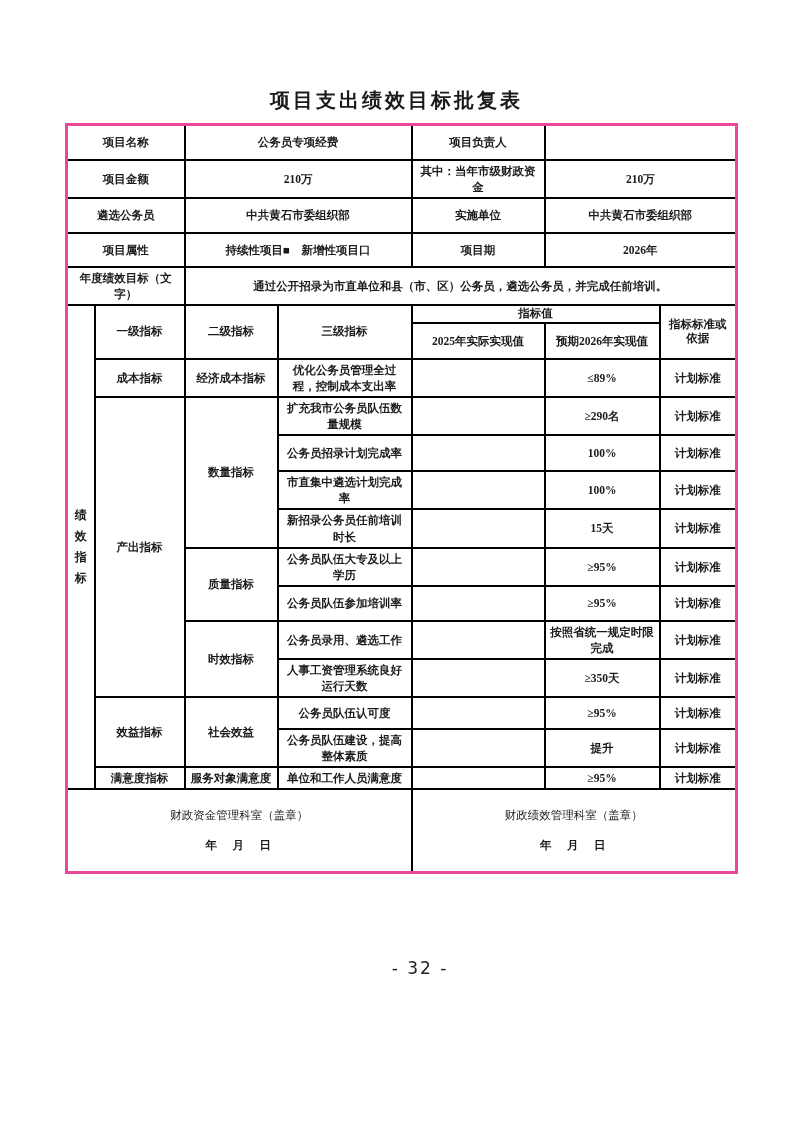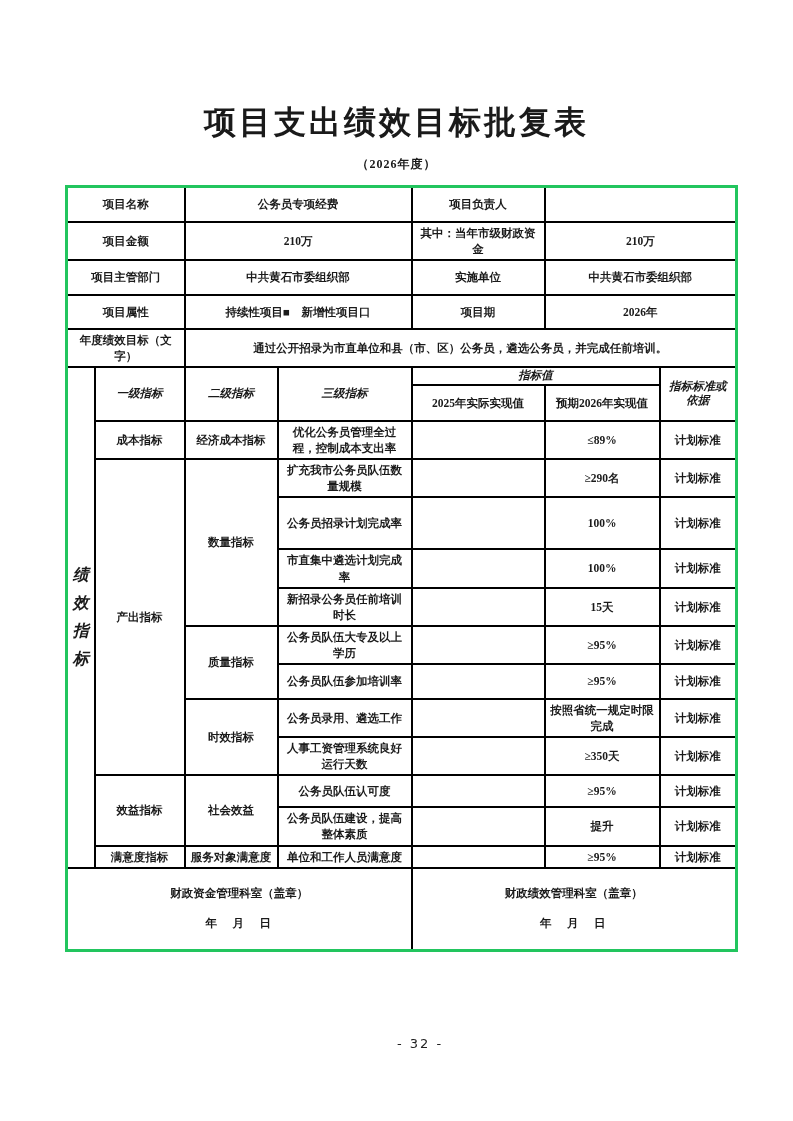--- a/index.html
+++ b/index.html
@@ -5,83 +5,82 @@
   html,body{margin:0;padding:0;background:#ffffff;}
   .page{
     position:relative;
     width:793px;height:1121px;
     background:#ffffff;
     font-family:"Liberation Serif","DejaVu Serif",serif;
     color:#1a1a1a;
     overflow:hidden;
   }
   .title{
-    margin:16px;
+    margin:0;
     padding-top:89px;
     text-align:center;
-    font-size:32px;
+    font-size:20px;
     font-weight:bold;
     letter-spacing:3px;
     line-height:1.1;
   }
   .subtitle{
     text-align:center;
     font-size:12px;
     font-weight:bold;
     letter-spacing:1px;
     margin-top:7px;
   }
   table.approval{
     border-collapse:collapse;
     table-layout:fixed;
     width:670px;
     margin:12px 0 0 65px;
-    border:3px solid #22c55e;
+    border:3px solid #ec4899;
   }
   table.approval td{
     border:2px solid #000;
     text-align:center;
     vertical-align:middle;
     font-size:11.5px;
     font-weight:bold;
     padding:2px 3px;
     line-height:1.4;
     overflow:hidden;
   }
   td.goal-text{
     text-align:left;
     padding:4px 8px;
   }
   .side-vertical{
     width:1em;
     margin:9px auto;
     word-break:break-all;
     line-height:1.75;
-    font-size:16px;
-  }
-  tr.vgroup-row td{padding:0 3px;line-height:1.2;font-style:italic;}
-  .sig-title{font-size:11.5px;font-weight:bold;line-height:1.5;}
+    font-size:12px;
+  }
+  tr.vgroup-row td{padding:0 3px;line-height:1.2;}
+  .sig-title{font-size:11.5px;font-weight:normal;line-height:1.5;}
   .sig-date{font-size:11.5px;font-weight:bold;line-height:1.5;margin-top:13px;letter-spacing:2px;font-family:Liberation Mono, monospace;}
   .page-number{
     text-align:center;
     margin-top:84px;
     font-family:"DejaVu Sans","Liberation Sans",sans-serif;
-    font-size:13px;
+    font-size:17px;
     letter-spacing:2px;
     color:#222222;
     padding-left:47px;
   }
 </style>
 </head>
 <body>
 
 <div class="page">
 
   <h1 class="title">项目支出绩效目标批复表</h1>
-  <div class="subtitle">（2026年度）</div>
 
   <table class="approval">
     <colgroup>
       <col style="width:28px">
         <col style="width:90px">
         <col style="width:93px">
         <col style="width:134px">
       <col style="width:133px">
         <col style="width:115px">
         <col style="width:77px">
@@ -94,21 +93,21 @@
         <td>项目负责人</td>
         <td colspan="2"></td>
       </tr>
       <tr style="height:35px">
         <td colspan="2">项目金额</td>
         <td colspan="2">210万</td>
         <td>其中：当年市级财政资金</td>
         <td colspan="2">210万</td>
       </tr>
       <tr style="height:35px">
-        <td colspan="2">项目主管部门</td>
+        <td colspan="2">遴选公务员</td>
         <td colspan="2">中共黄石市委组织部</td>
         <td>实施单位</td>
         <td colspan="2">中共黄石市委组织部</td>
       </tr>
       <tr style="height:34px">
         <td colspan="2">项目属性</td>
         <td colspan="2">持续性项目■　新增性项目口</td>
         <td>项目期</td>
         <td colspan="2">2026年</td>
       </tr>
@@ -141,21 +140,21 @@
         <td>计划标准</td>
       </tr>
       <tr style="height:38px">
         <td rowspan="8">产出指标</td>
         <td rowspan="4">数量指标</td>
         <td>扩充我市公务员队伍数量规模</td>
         <td></td>
         <td>≥290名</td>
         <td>计划标准</td>
       </tr>
-      <tr style="height:52px">
+      <tr style="height:36px">
         <td>公务员招录计划完成率</td>
         <td></td>
         <td>100%</td>
         <td>计划标准</td>
       </tr>
       <tr style="height:37px">
         <td>市直集中遴选计划完成率</td>
         <td></td>
         <td>100%</td>
         <td>计划标准</td>

